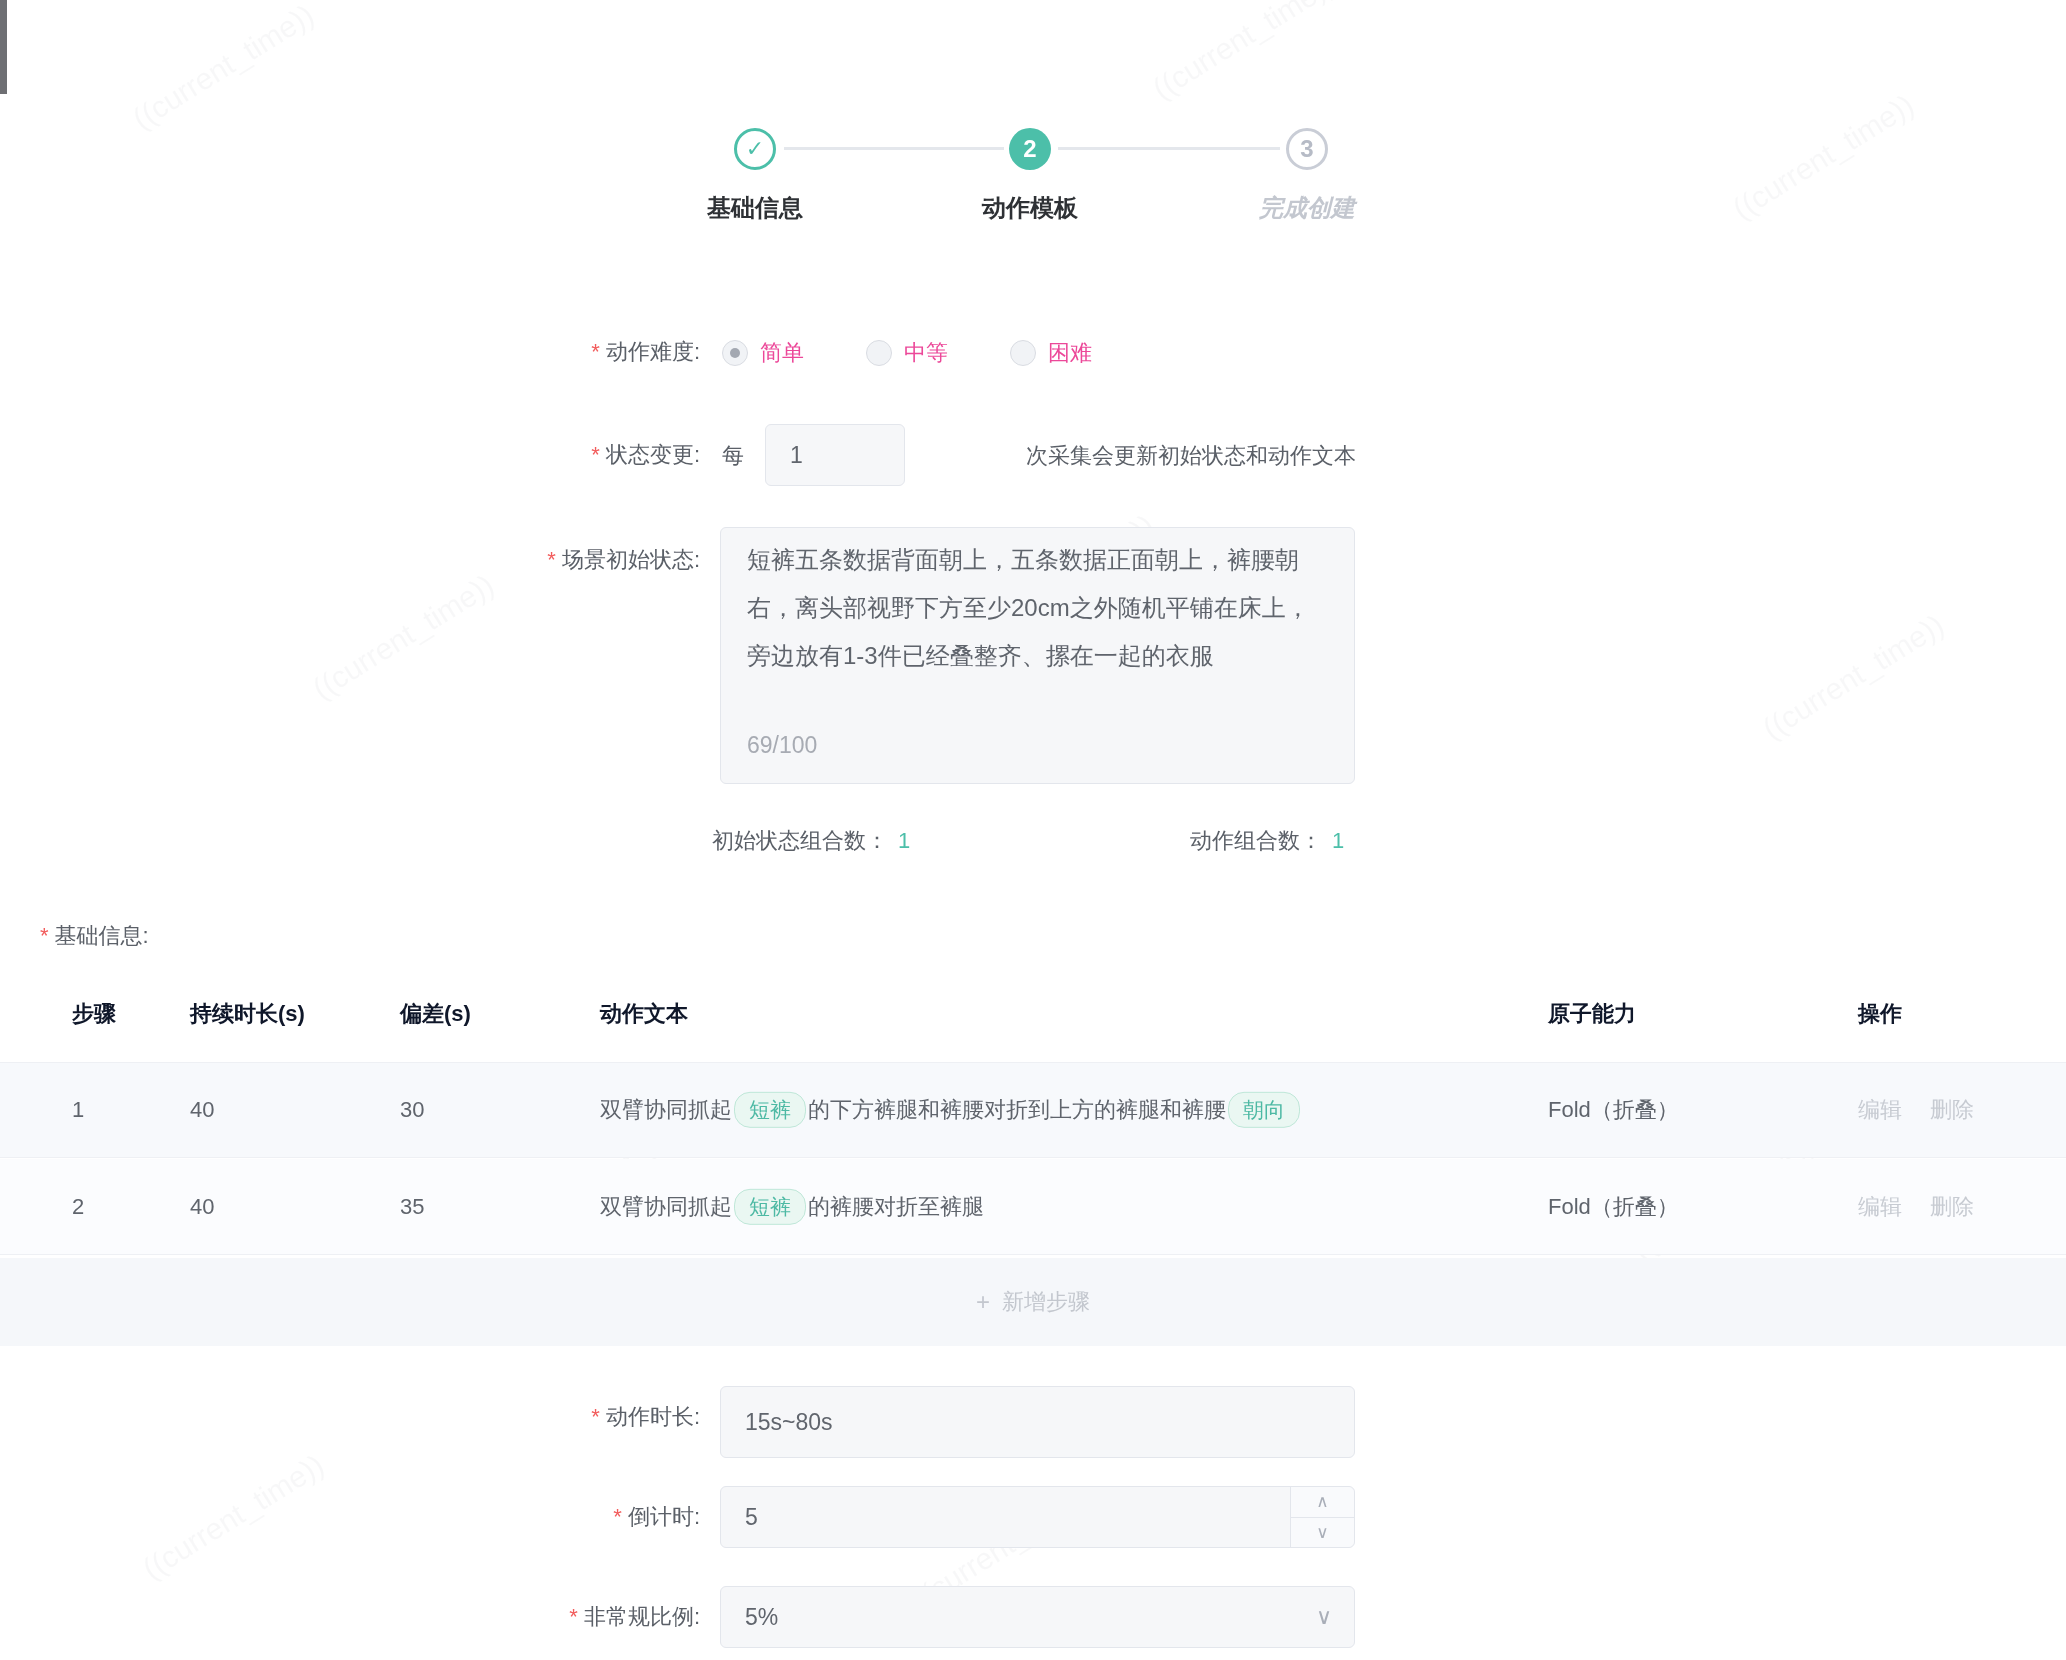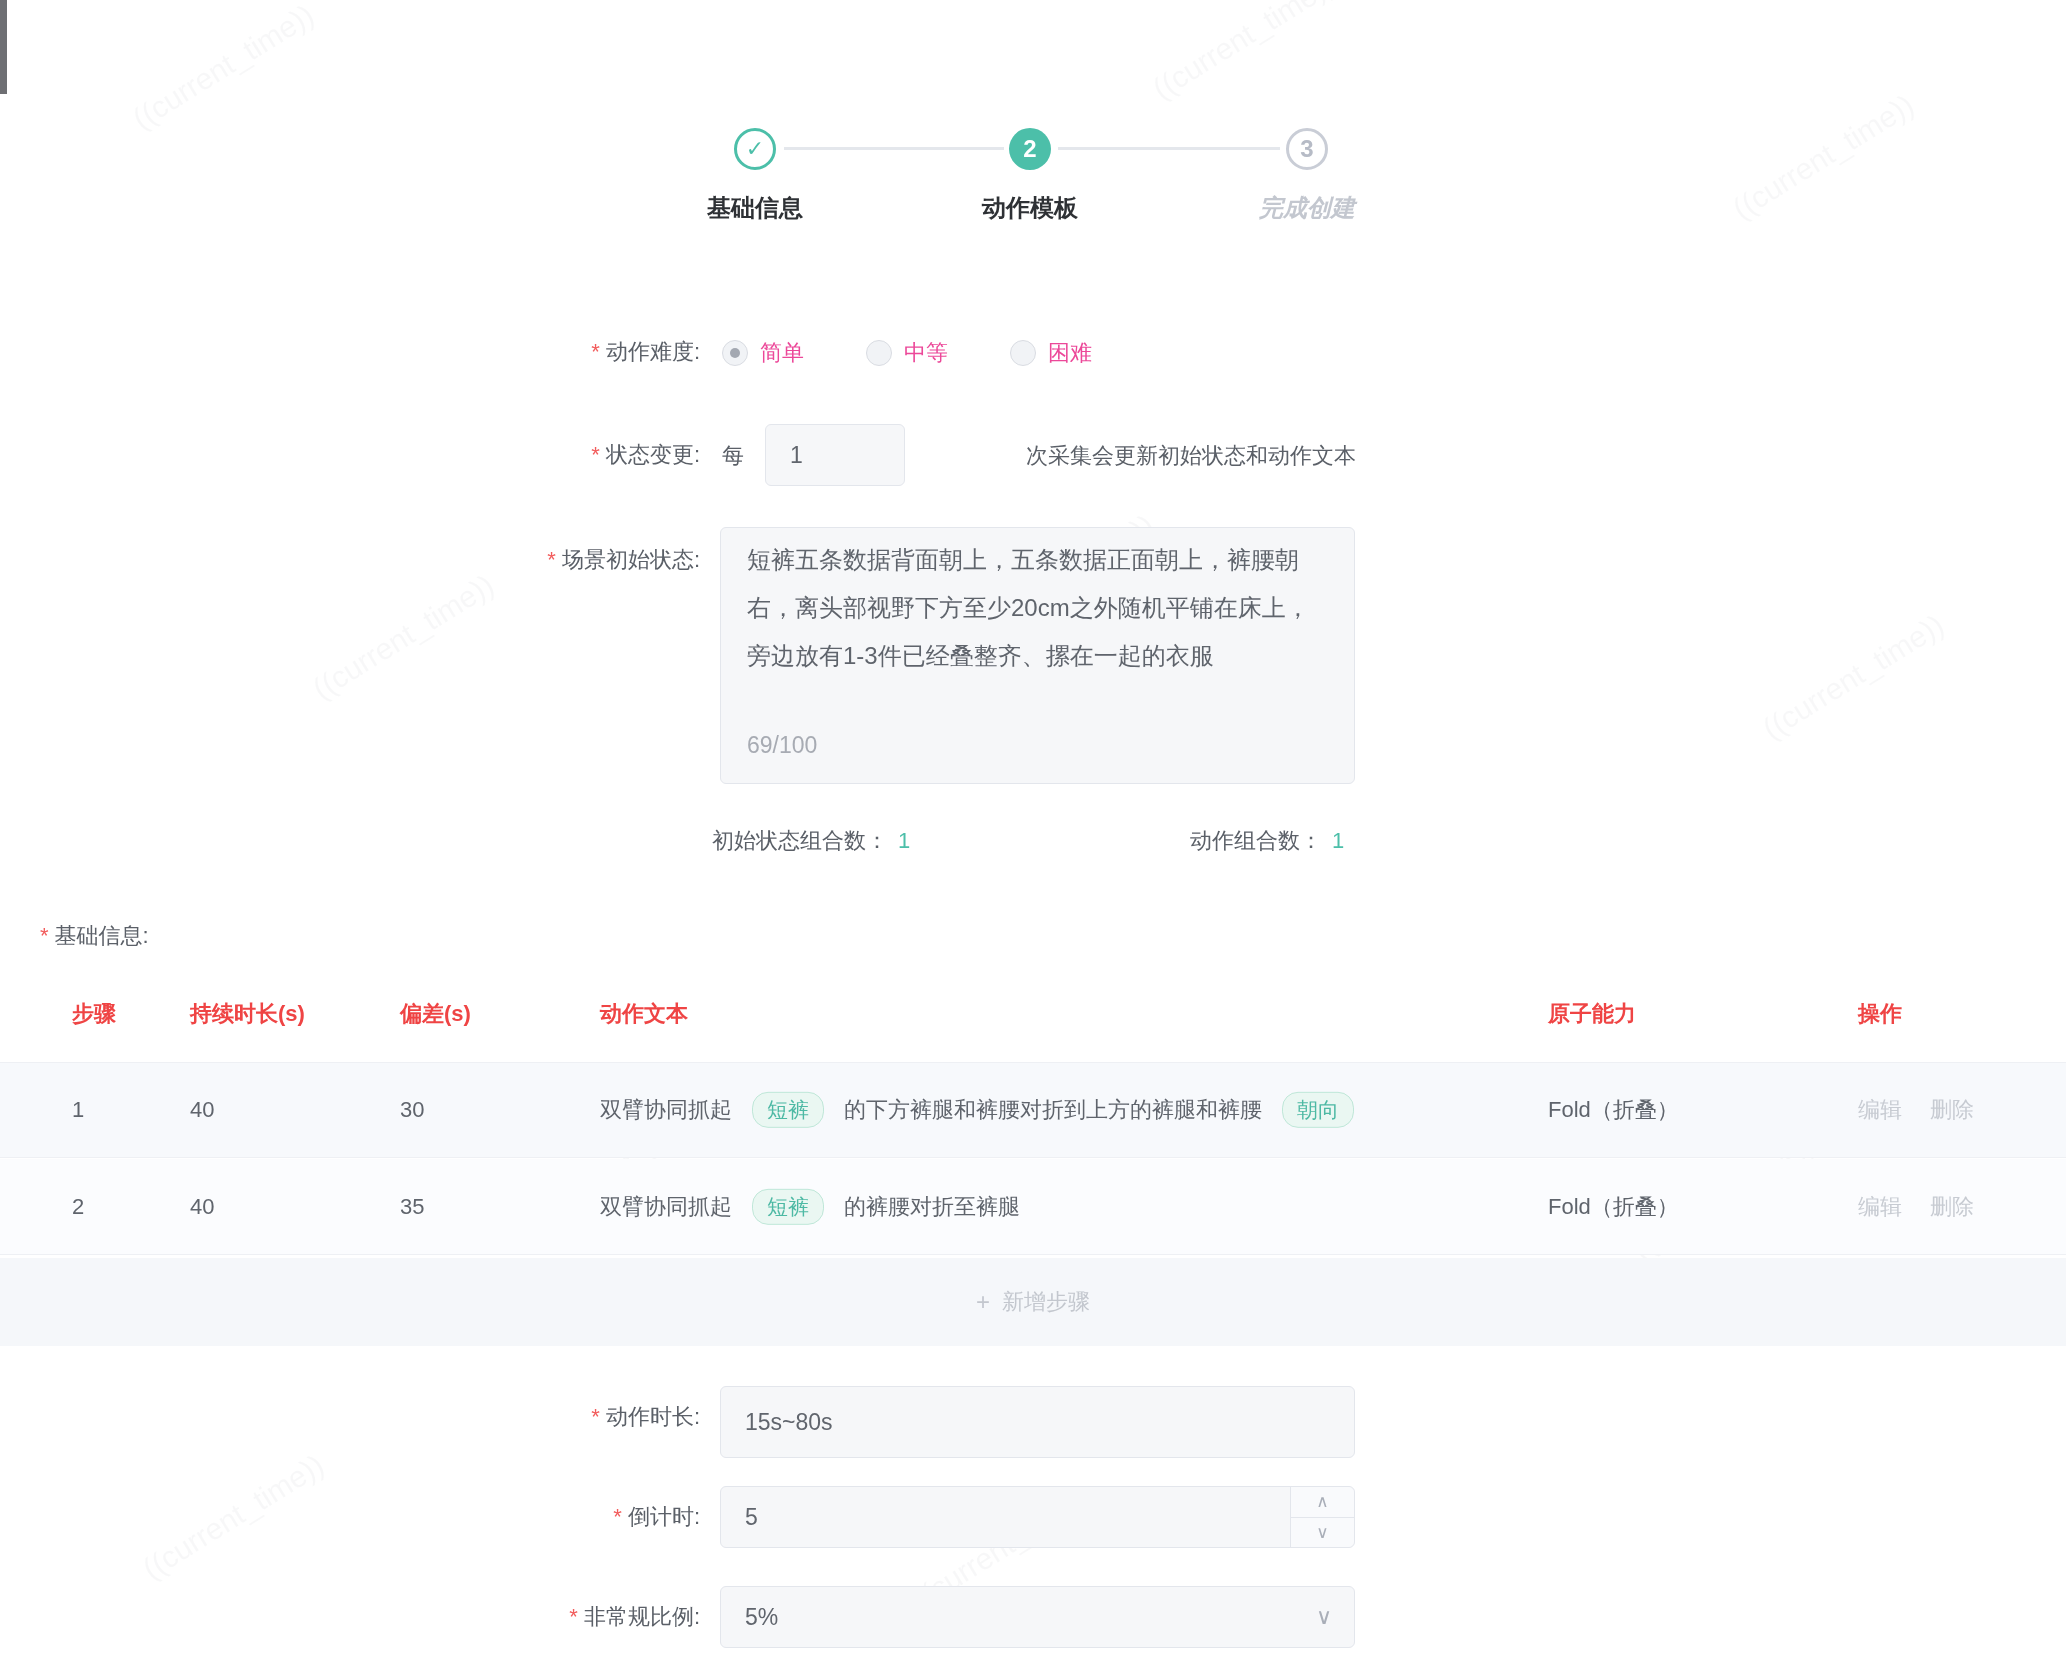--- a/index.html
+++ b/index.html
@@ -59,30 +59,30 @@
   .ta-counter { position:absolute; left:26px; bottom:14px; font-size:23px; color:#a7abb3; }
 
   
   .combo { position:absolute; top:826px; font-size:22px; color:#5b6068; }
   .combo .val { color:#4cbfa9; margin-left:10px; }
 
   
   .section-label { position:absolute; left:40px; top:921px; font-size:22px; color:#5b6068; }
 
   .thead { position:absolute; left:0; top:985px; width:2066px; height:58px; }
-  .thead span { position:absolute; top:14px; font-size:22px; font-weight:700; color:#ef4444; white-space:nowrap; }
+  .thead span { position:absolute; top:14px; font-size:22px; font-weight:700; color:#0f172a; white-space:nowrap; }
   .trow { position:absolute; left:0; width:2066px; height:96px; }
   .trow .cell { position:absolute; top:50%; transform:translateY(-50%); font-size:22px;
     color:#5f646c; white-space:nowrap; display:flex; align-items:center; }
   .r1 { top:1062px; background:#f7f9fc; border-top:1px solid #eef0f4; border-bottom:1px solid #eef0f4; }
   .r2 { top:1159px; background:#fbfcfe; border-bottom:1px solid #eef0f4; }
   .col-step { left:72px; } .col-dur { left:190px; } .col-dev { left:400px; }
   .col-text { left:600px; } .col-abil { left:1548px; } .col-ops { left:1858px; }
   .tag { display:inline-block; padding:3px 14px; border-radius:16px; background:#eaf7f2;
-    border:1px solid #bfe7d8; color:#4db9a4; font-size:21px; margin:0 20px; line-height:1.35; }
+    border:1px solid #bfe7d8; color:#4db9a4; font-size:21px; margin:0 2px; line-height:1.35; }
   .oplink { color:#c7cbd2; cursor:pointer; margin-right:28px; }
   .oplink:last-child { margin-right:0; }
   .add-row { position:absolute; left:0; top:1258px; width:2066px; height:88px; background:#f5f7fa;
     display:flex; align-items:center; justify-content:center; font-size:22px; color:#c3c7ce; cursor:pointer; }
   .add-row .plus { margin-right:12px; font-size:24px; }
 
   
   .spinner { position:absolute; right:0; top:0; width:64px; height:100%;
     border-left:1px solid #e3e6ec; display:flex; flex-direction:column;
     border-radius:0 6px 6px 0; overflow:hidden; background:#f9fafc; }

